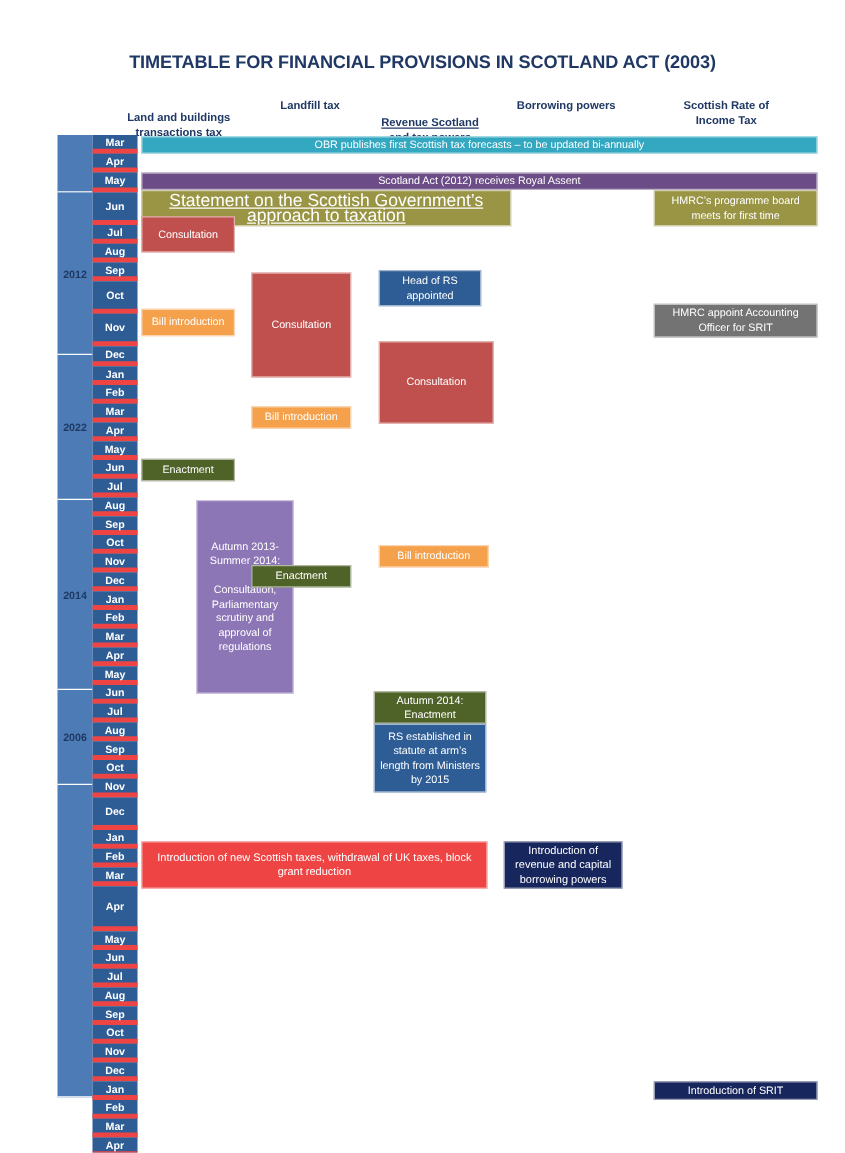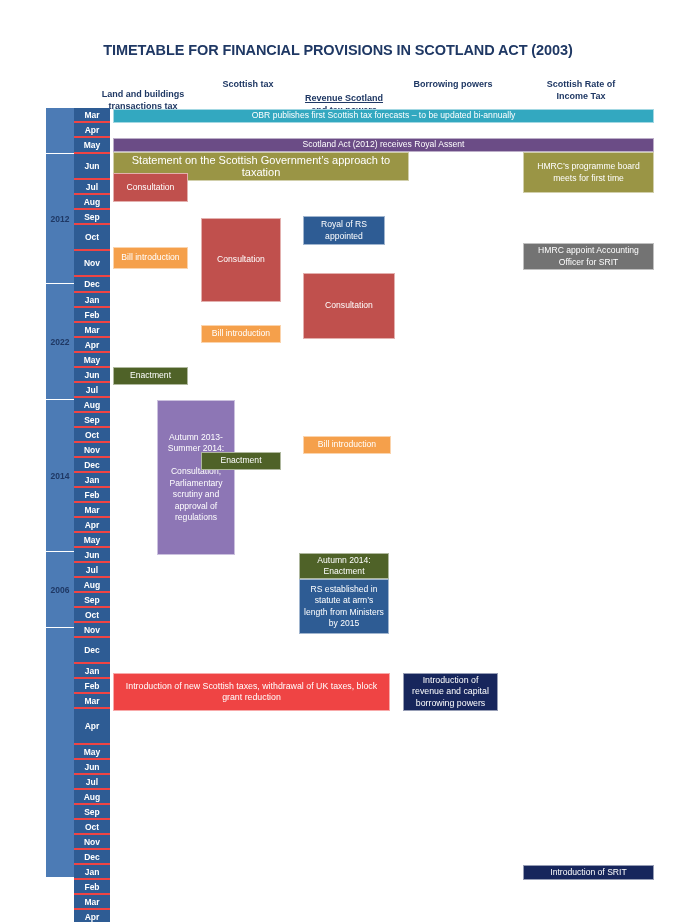--- a/index.html
+++ b/index.html
@@ -38,21 +38,21 @@
     background:#4C7BB5;
     border-bottom:1px solid #ffffff;
     color:#1F3864;font-size:8.5px;font-weight:bold;
     display:flex;align-items:center;justify-content:center;
     box-sizing:border-box;
   }
   .year-cell.blank{color:transparent;}
   .month-cell{
     position:absolute;left:0;width:36px;
     background:#2E5C94;
-    border-bottom:2px solid #ef4444;
+    border-bottom:4px solid #ef4444;
     color:#ffffff;font-size:8.5px;font-weight:bold;
     display:flex;align-items:center;justify-content:center;
     box-sizing:border-box;
   }
 
   
   .bar{
     position:absolute;
     box-sizing:border-box;
     display:flex;align-items:center;justify-content:center;
@@ -67,21 +67,21 @@
 </head>
 <body>
 
 <div id="chart-root">
 
   <div class="title">TIMETABLE FOR FINANCIAL PROVISIONS IN SCOTLAND ACT (2003)</div>
 
   <div id="col-heads">
       <div class="col-head" style="left: 88px; top: 88px; width: 110px; white-space: pre-line;">Land and buildings
 transactions tax</div>
-      <div class="col-head" style="left: 200px; top: 78px; width: 96px; white-space: pre-line;">Scottish tax</div>
+      <div class="col-head" style="left: 200px; top: 78px; width: 96px; white-space: pre-line;">Landfill tax</div>
       <div class="col-head" style="left: 290px; top: 92px; width: 108px; white-space: pre-line; text-decoration: underline;">Revenue Scotland
 and tax powers</div>
       <div class="col-head" style="left: 398px; top: 78px; width: 110px; white-space: pre-line;">Borrowing powers</div>
       <div class="col-head" style="left: 518px; top: 78px; width: 126px; white-space: pre-line;">Scottish Rate of
 Income Tax</div>
     </div>
 
   <div class="axis">
     <div class="year-col" id="year-col">
         <div class="year-cell blank" style="top: 0px; height: 46px;"></div>
@@ -141,27 +141,27 @@
         <div class="month-cell" style="top: 757px; height: 15px;">Jan</div>
         <div class="month-cell" style="top: 772px; height: 15px;">Feb</div>
         <div class="month-cell" style="top: 787px; height: 15px;">Mar</div>
         <div class="month-cell" style="top: 802px; height: 15px;">Apr</div>
       </div>
   </div>
 
   <div id="bars-layer">
       <div class="bar" style="left: 113px; top: 109px; width: 541px; height: 14px; background: rgb(51, 168, 192); font-size: 8.6px;">OBR publishes first Scottish tax forecasts – to be updated bi-annually</div>
       <div class="bar" style="left: 113px; top: 138px; width: 541px; height: 14px; background: rgb(107, 76, 134); font-size: 8.6px;">Scotland Act (2012) receives Royal Assent</div>
-      <div class="bar" style="left: 113px; top: 152px; width: 296px; height: 29px; background: rgb(154, 149, 69); font-size: 11px;">Statement on the Scottish Government’s approach to taxation</div>
-      <div class="bar" style="left: 523px; top: 152px; width: 131px; height: 41px; background: rgb(154, 149, 69); font-size: 8.6px;">HMRC’s programme board meets for first time</div>
+      <div class="bar" style="left: 113px; top: 152px; width: 296px; height: 29px; background: rgb(154, 149, 69); font-size: 14px; text-decoration: underline;">Statement on the Scottish Government’s approach to taxation</div>
+      <div class="bar" style="left: 523px; top: 152px; width: 131px; height: 29px; background: rgb(154, 149, 69); font-size: 8.6px;">HMRC’s programme board meets for first time</div>
       <div class="bar" style="left: 113px; top: 173px; width: 75px; height: 29px; background: rgb(192, 80, 77); font-size: 8.6px;">Consultation</div>
       <div class="bar" style="left: 113px; top: 247px; width: 75px; height: 22px; background: rgb(245, 160, 75); font-size: 8.6px;">Bill introduction</div>
       <div class="bar" style="left: 201px; top: 218px; width: 80px; height: 84px; background: rgb(192, 80, 77); font-size: 8.6px;">Consultation</div>
       <div class="bar" style="left: 201px; top: 325px; width: 80px; height: 18px; background: rgb(245, 160, 75); font-size: 8.6px;">Bill introduction</div>
-      <div class="bar" style="left: 303px; top: 216px; width: 82px; height: 29px; background: rgb(46, 92, 148); font-size: 8.6px;">Royal of RS appointed</div>
+      <div class="bar" style="left: 303px; top: 216px; width: 82px; height: 29px; background: rgb(46, 92, 148); font-size: 8.6px;">Head of RS appointed</div>
       <div class="bar" style="left: 523px; top: 243px; width: 131px; height: 27px; background: #737373; font-size: 8.6px;">HMRC appoint Accounting Officer for SRIT</div>
       <div class="bar" style="left: 303px; top: 273px; width: 92px; height: 66px; background: rgb(192, 80, 77); font-size: 8.6px;">Consultation</div>
       <div class="bar" style="left: 113px; top: 367px; width: 75px; height: 18px; background: rgb(79, 98, 40); font-size: 8.6px;">Enactment</div>
       <div class="bar" style="left: 303px; top: 436px; width: 88px; height: 18px; background: rgb(245, 160, 75); font-size: 8.6px;">Bill introduction</div>
       <div class="bar" style="left: 113px; top: 400px; width: 78px; height: 155px; background: rgb(141, 118, 181); font-size: 8.6px; margin-left: 44px;">Autumn 2013-
 Summer 2014:
 
 Consultation, Parliamentary scrutiny and approval of regulations</div>
       <div class="bar" style="left: 201px; top: 452px; width: 80px; height: 18px; background: rgb(79, 98, 40); font-size: 8.6px;">Enactment</div>
       <div class="bar" style="left: 299px; top: 553px; width: 90px; height: 26px; background: rgb(79, 98, 40); font-size: 8.6px;">Autumn 2014:

